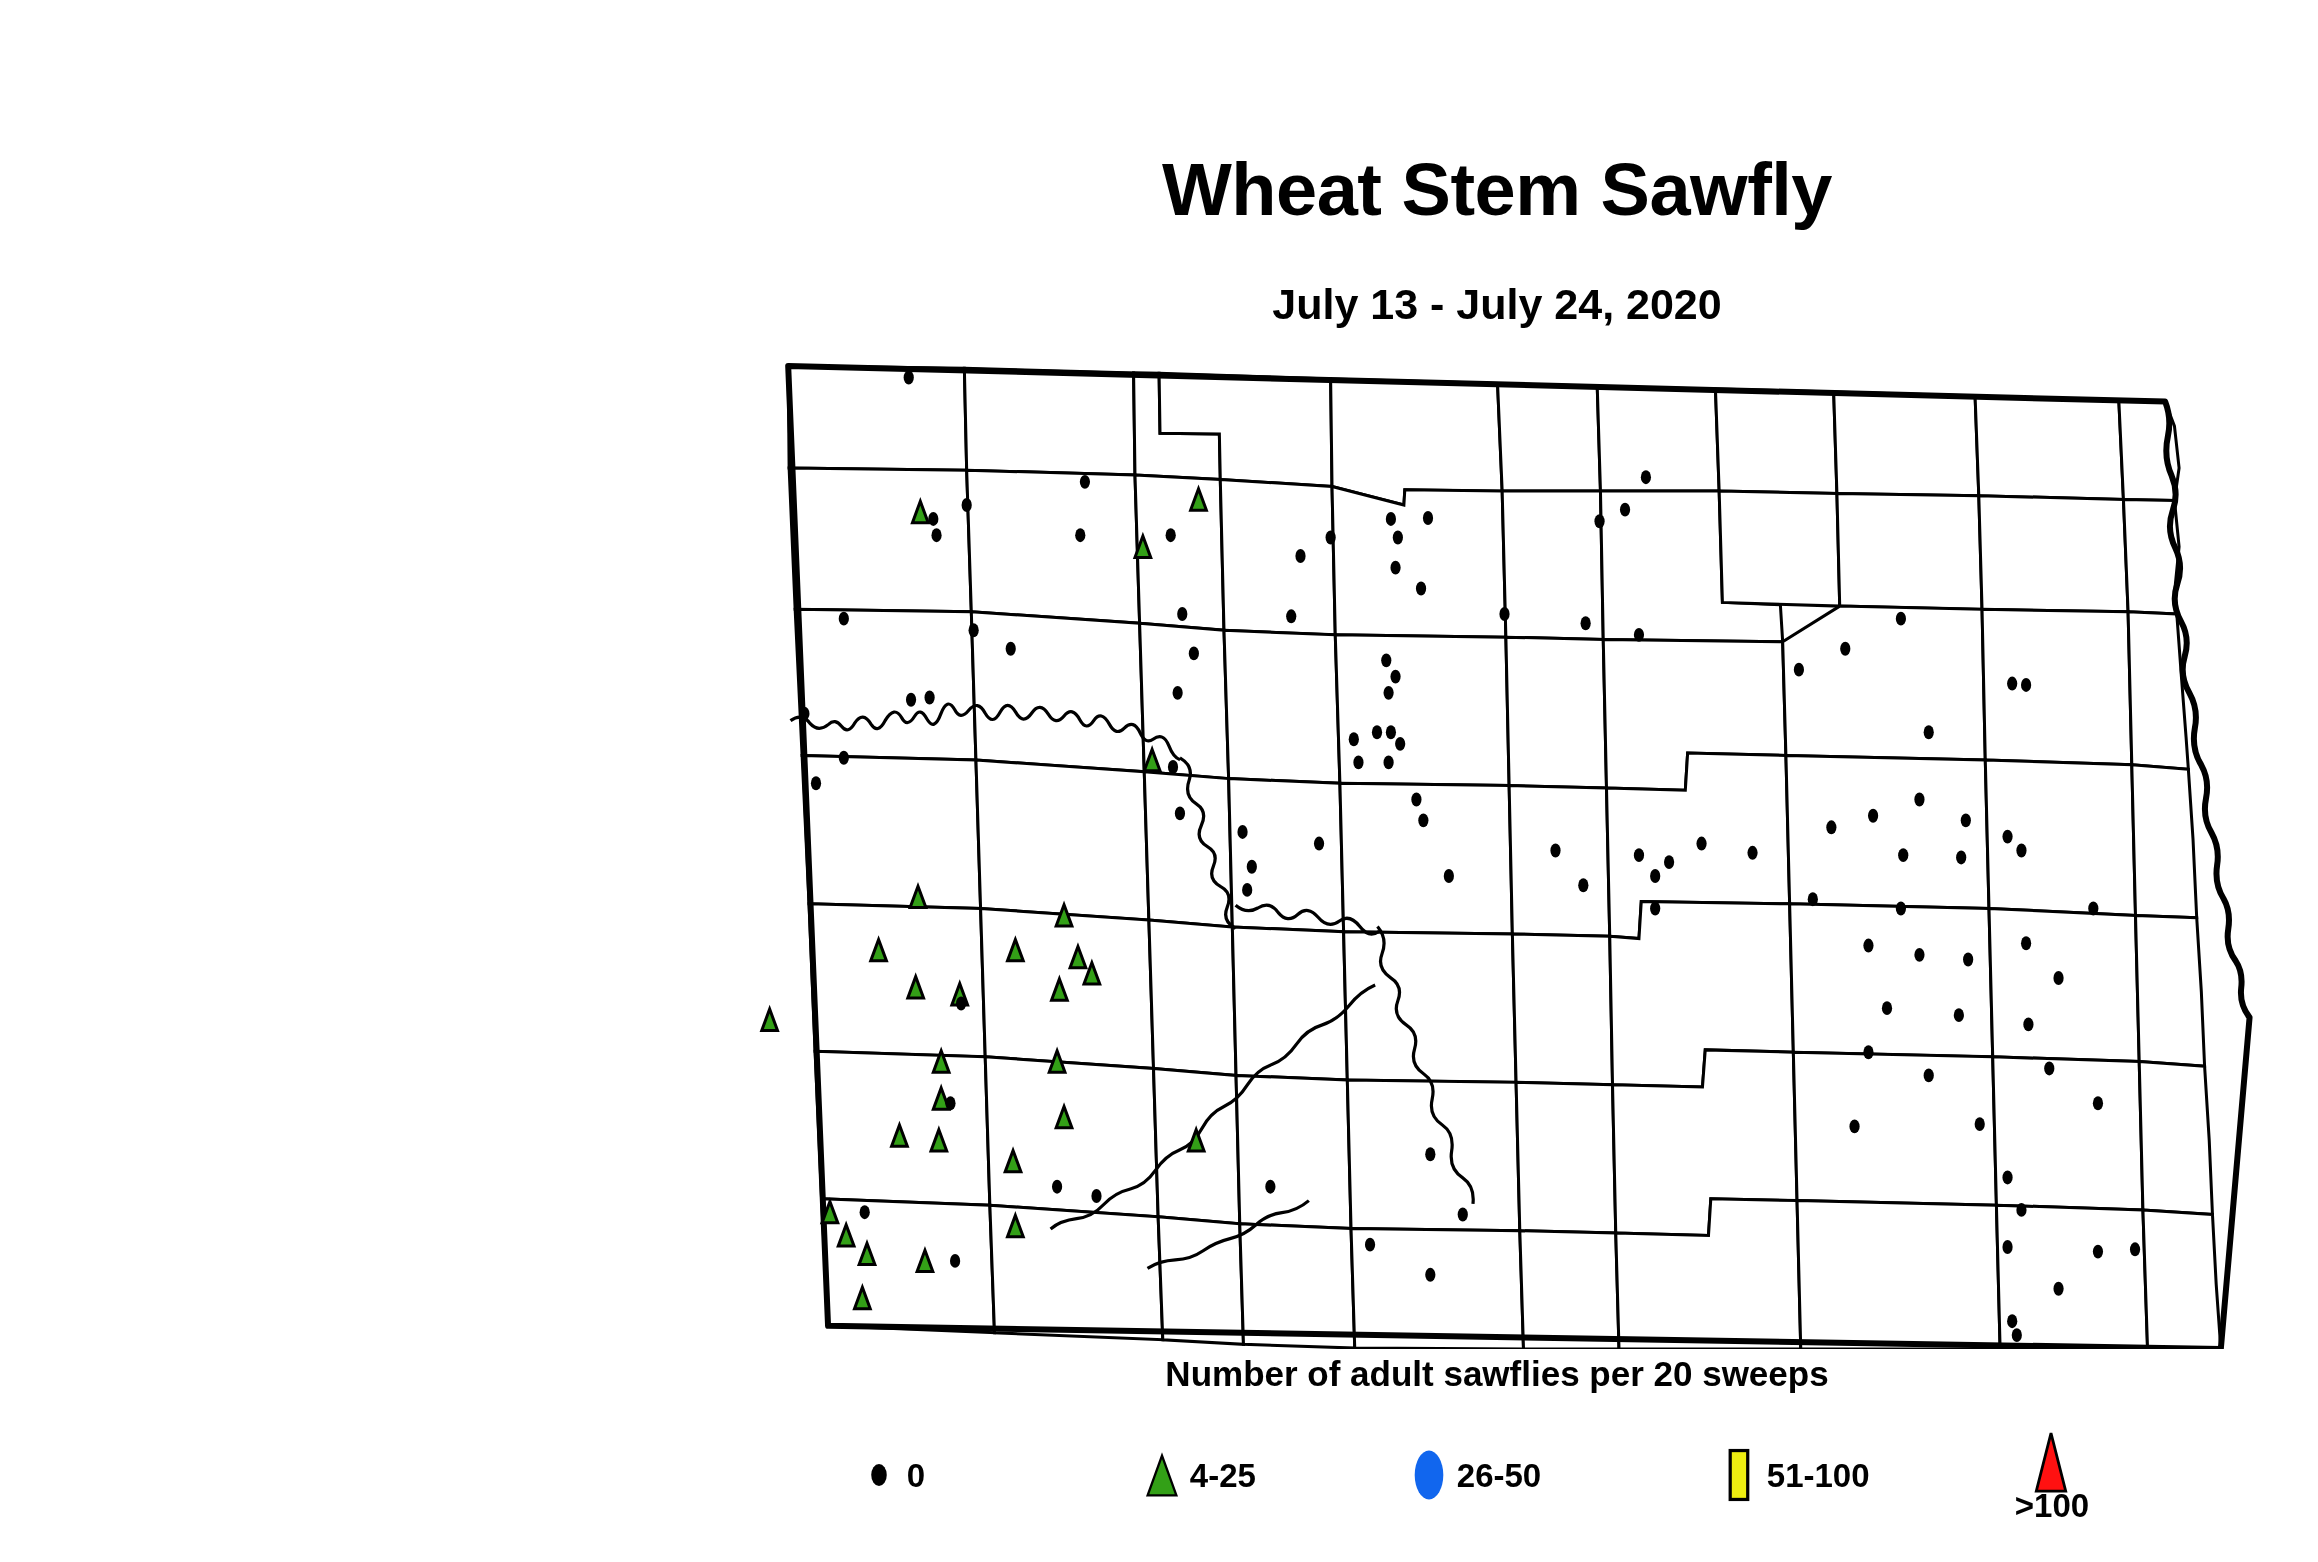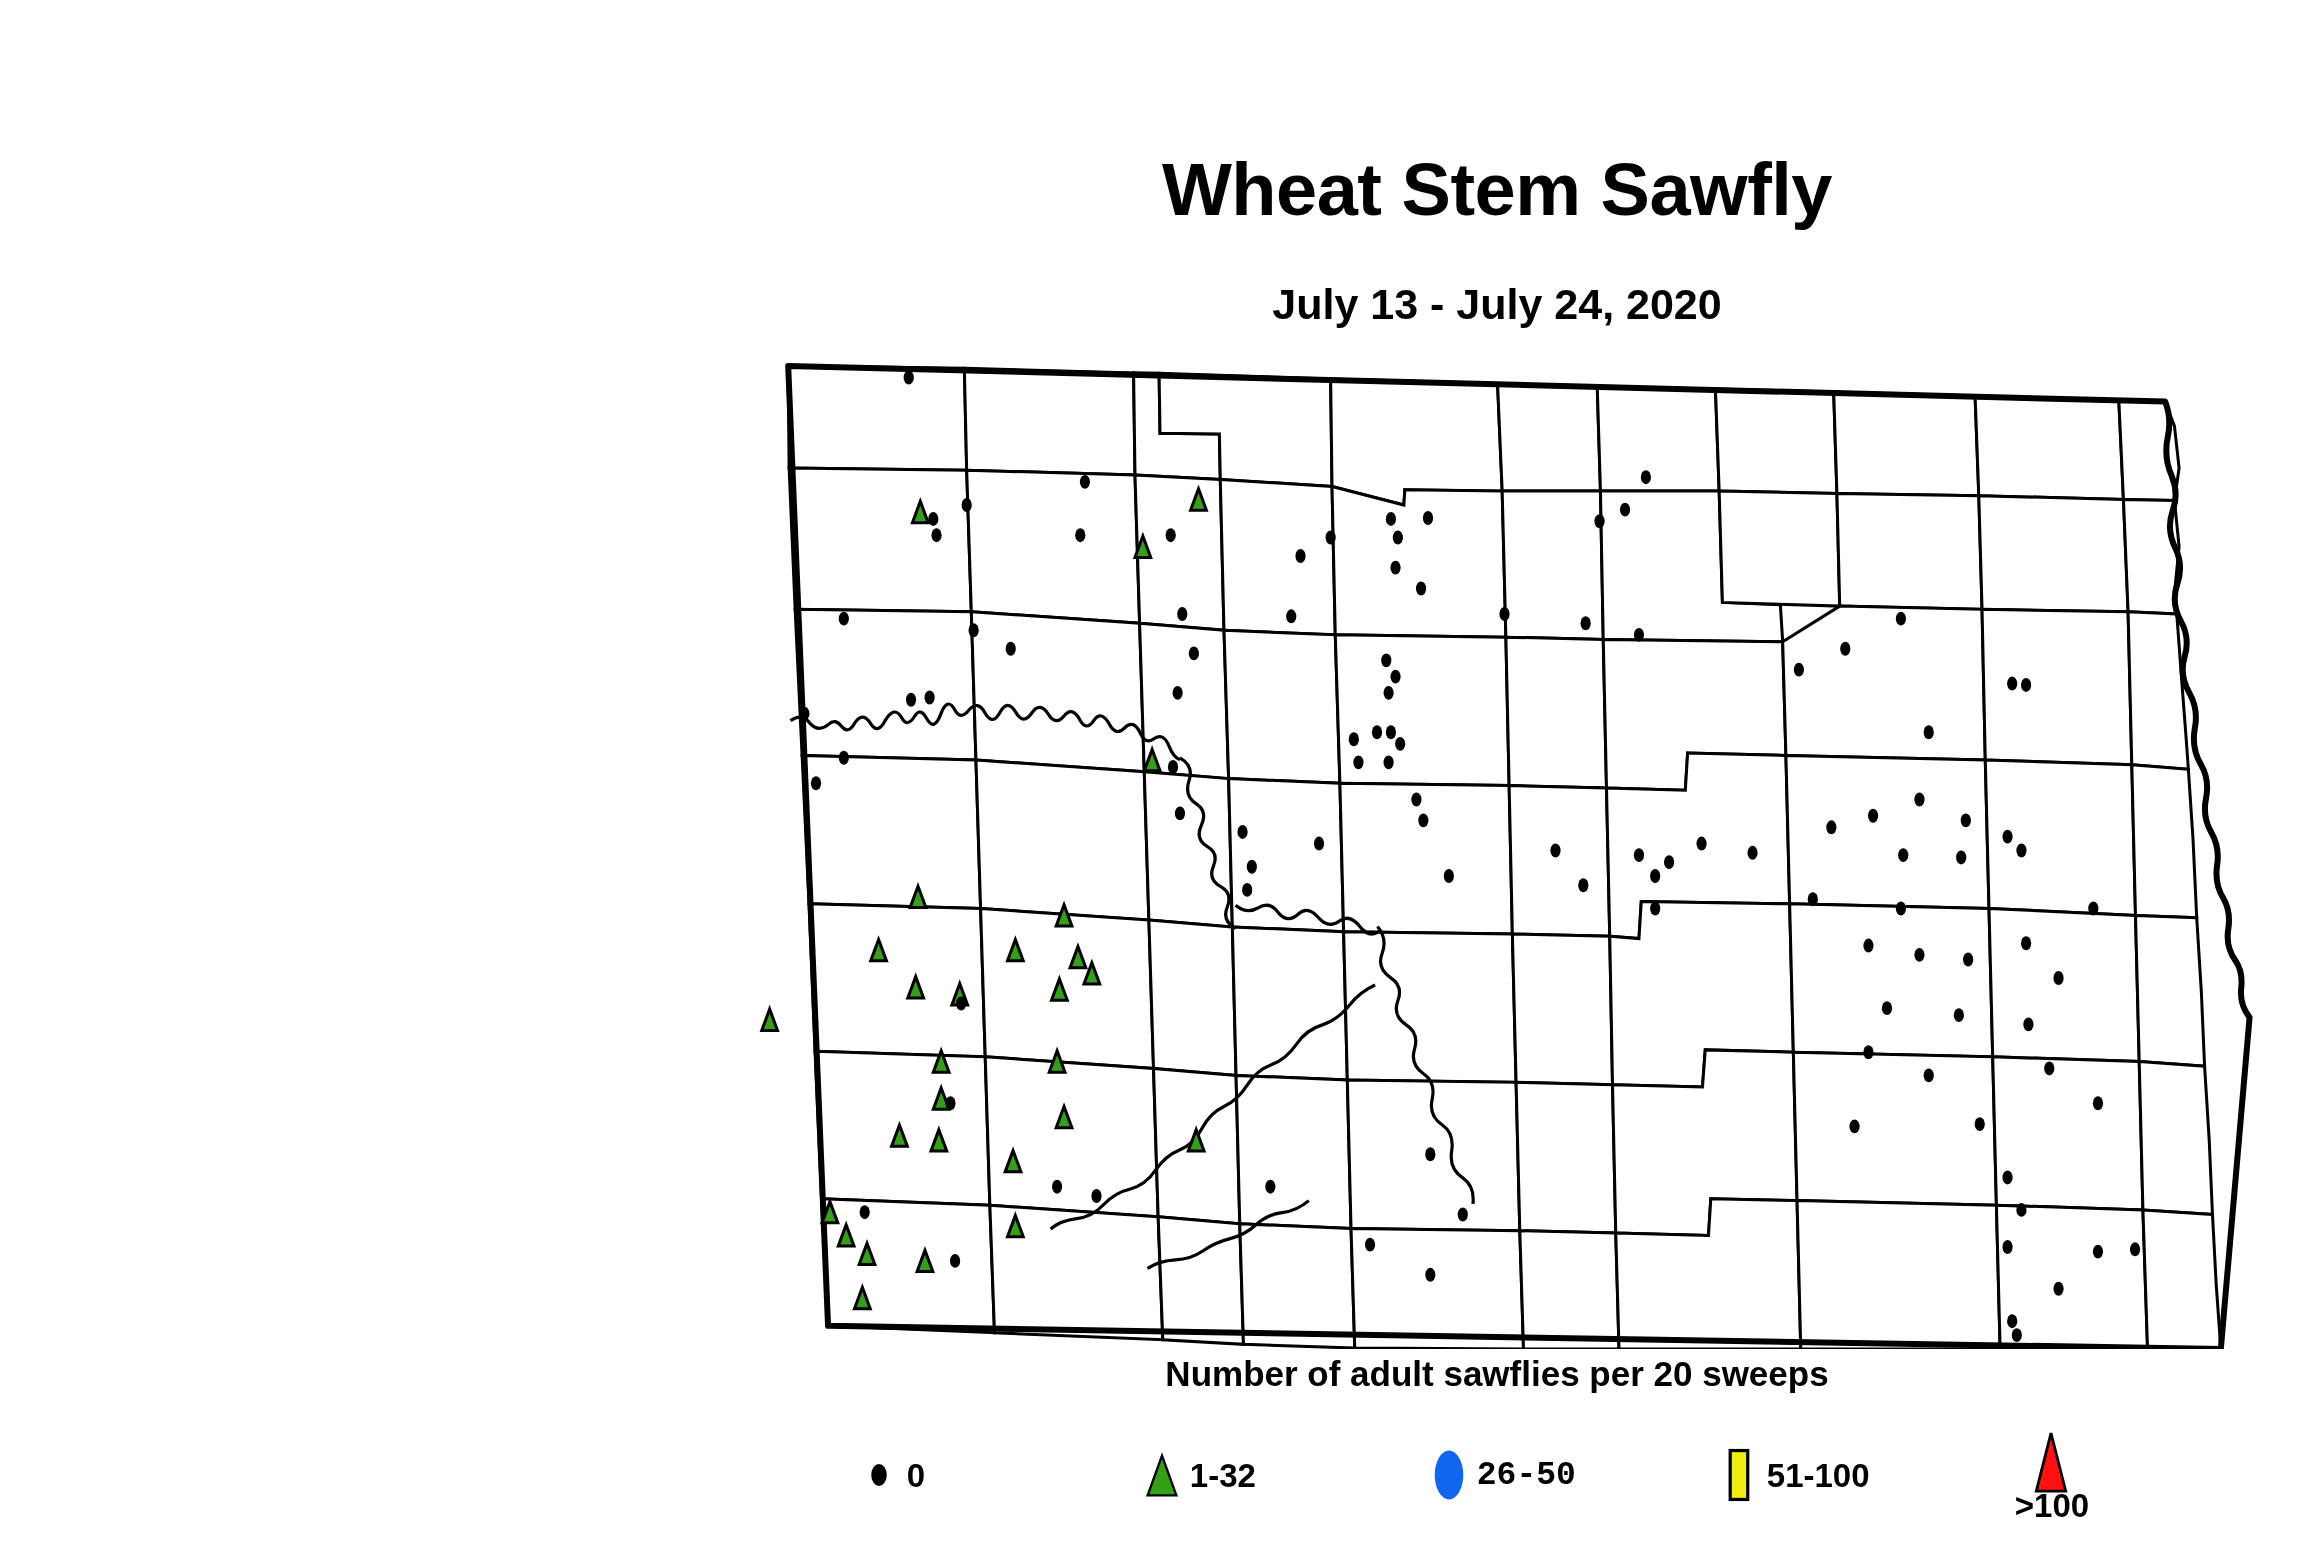--- a/index.html
+++ b/index.html
@@ -370,24 +370,24 @@
       </span>
       <span class="lbl">0</span>
     </div>
 
     <div class="legend-item" style="left:283px;">
       <span class="sym">
         <svg width="42" height="51" viewBox="0 0 90 110">
             <polygon points="45,12 76,98 14,98" fill="#33A017" stroke="#000" stroke-width="5"></polygon>
           </svg>
       </span>
-      <span class="lbl">1-32</span>
+      <span class="lbl">4-25</span>
     </div>
 
-    <div class="legend-item" style="left:570px;font-family:Liberation Mono, monospace;">
+    <div class="legend-item" style="left:550px;">
       <span class="sym">
         <svg width="42" height="60" viewBox="0 0 90 130">
             <ellipse cx="45" cy="65" rx="31" ry="53" fill="#1166EE"></ellipse>
           </svg>
       </span>
       <span class="lbl">26-50</span>
     </div>
 
     <div class="legend-item" style="left:860px;justify-content:flex-end;">
       <span class="sym">

